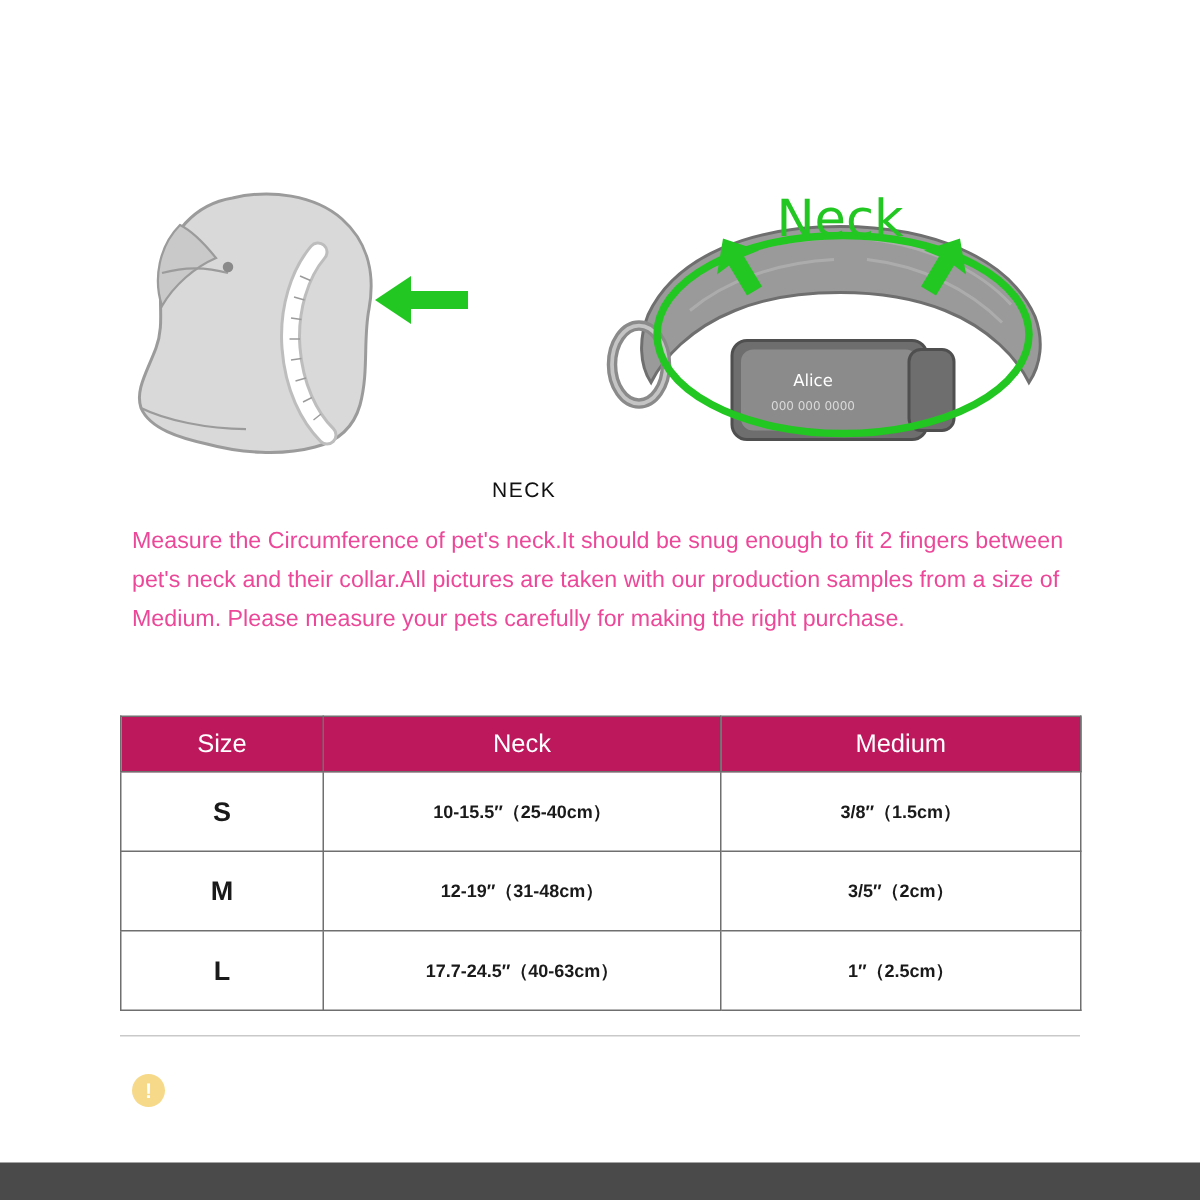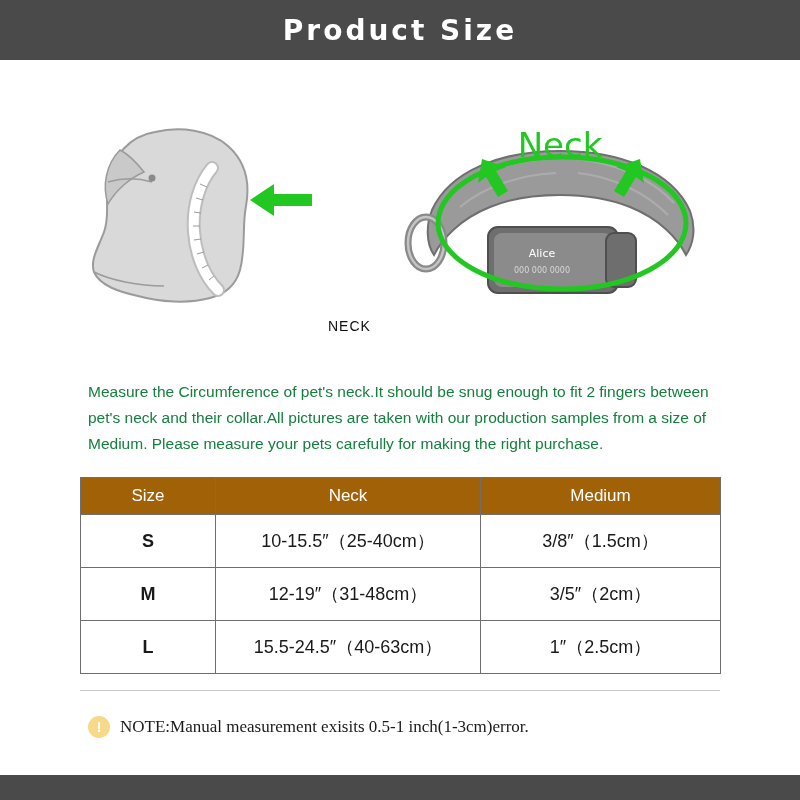--- a/index.html
+++ b/index.html
@@ -75,52 +75,52 @@
   }
 
   
   .desc {
     position: absolute;
     left: 88px;
     top: 348px;
     width: 630px;
     font-size: 15.5px;
     line-height: 26px;
-    color: #15803d;
-    font-family: "Liberation Sans", sans-serif;
-    margin-top: 31px;
+    color: #ec4899;
+    font-family: "Liberation Sans", sans-serif;
   }
 
   
   .size-table {
     position: absolute;
     left: 80px;
     top: 477px;
     width: 640px;
     border-collapse: collapse;
     table-layout: fixed;
   }
   .size-table th,
   .size-table td {
     border: 1px solid #6f6f6f;
     text-align: center;
     font-family: "Liberation Sans", sans-serif;
   }
   .size-table thead th {
-    background: #a16207;
+    background: #be185d;
     color: #ffffff;
     font-size: 17px;
     font-weight: normal;
     height: 34px;
   }
   .size-table tbody td {
     height: 50px;
-    font-size: 18px;
+    font-size: 12px;
     color: #1a1a1a;
     background: #ffffff;
+    font-weight: bold;
   }
   .size-table tbody td.size-col {
     font-weight: bold;
     font-size: 18px;
   }
   .col-size { width: 135px; }
   .col-neck { width: 265px; }
   .col-width { width: 240px; }
 
   
@@ -169,23 +169,20 @@
     background: #4a4a4a;
   }
 
   svg { display: block; }
 </style>
 </head>
 <body>
 
 <div class="page">
 
-  <div class="header">
-    <div class="header-title">Product Size</div>
-  </div>
 
   <div class="illus-row">
 
     <div class="dog-figure">
       <svg width="320" height="200" viewBox="0 0 320 200">
 
         <path d="M95,12 C70,16 52,36 48,62 C45,82 50,96 44,112 C38,128 30,140 34,152
                  C40,166 60,172 78,176 C100,182 128,184 150,178 C166,174 176,164 180,150
                  C186,128 182,106 186,86 C190,64 186,42 168,26 C150,10 120,6 95,12 Z" fill="#d9d9d9" stroke="#9b9b9b" stroke-width="2"></path>
 
@@ -283,28 +280,27 @@
         <td>10-15.5″（25-40cm）</td>
         <td>3/8″（1.5cm）</td>
       </tr>
       <tr>
         <td class="size-col">M</td>
         <td>12-19″（31-48cm）</td>
         <td>3/5″（2cm）</td>
       </tr>
       <tr>
         <td class="size-col">L</td>
-        <td>15.5-24.5″（40-63cm）</td>
+        <td>17.7-24.5″（40-63cm）</td>
         <td>1″（2.5cm）</td>
       </tr>
     </tbody>
   </table>
 
   <div class="divider"></div>
 
   <div class="note">
     <div class="note-icon">!</div>
-    <div class="note-text">NOTE:Manual measurement exisits 0.5-1 inch(1-3cm)error.</div>
   </div>
 
   <div class="footer-bar"></div>
 
 </div>
 
 </body></html>

